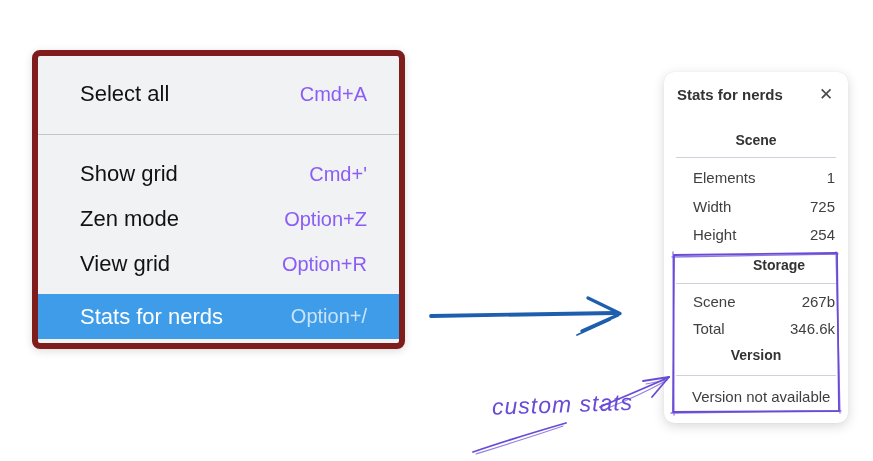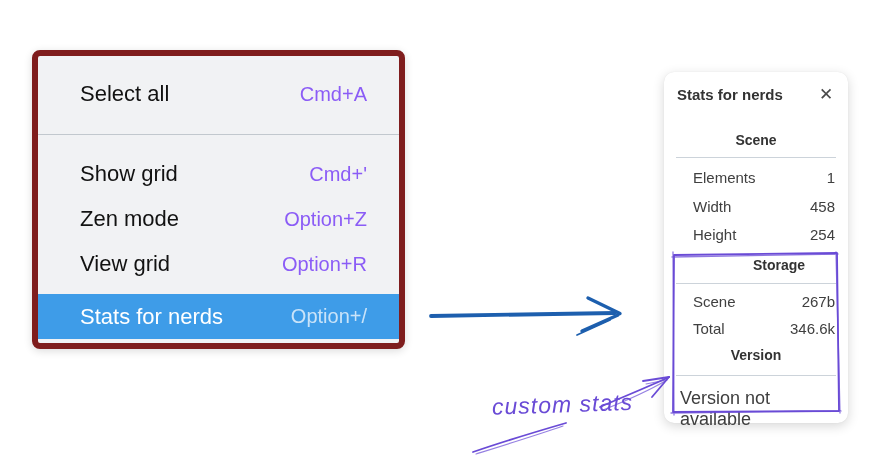--- a/index.html
+++ b/index.html
@@ -122,24 +122,24 @@
     height: 20px;
     display: flex;
     align-items: center;
     justify-content: space-between;
     font-size: 15px;
     color: #404040;
     margin-left: 16px;
   }
   .panel-note {
     position: absolute;
-    left: 16px;
+    left: 28px;
     right: 13px;
     height: 20px;
-    font-size: 18px;
+    font-size: 15px;
     color: #3e3e3e;
   }
 
   
   .h-scene    { top: 60px; }
   .hr-1       { top: 85px; }
   .row-elements { top: 95px; }
   .row-width    { top: 124px; align-items: center; }
   .row-height   { top: 152px; }
   .h-storage  { top: 185px; padding-left: 46px; }
@@ -215,21 +215,21 @@
 
   <div class="panel-heading h-scene">Scene</div>
   <div class="panel-hr hr-1"></div>
 
   <div class="panel-row row-elements">
     <span>Elements</span>
     <span>1</span>
   </div>
   <div class="panel-row row-width">
     <span>Width</span>
-    <span>458</span>
+    <span>725</span>
   </div>
   <div class="panel-row row-height">
     <span>Height</span>
     <span>254</span>
   </div>
 
   <div class="panel-heading h-storage">Storage</div>
   <div class="panel-hr hr-2"></div>
 
   <div class="panel-row row-scene">

